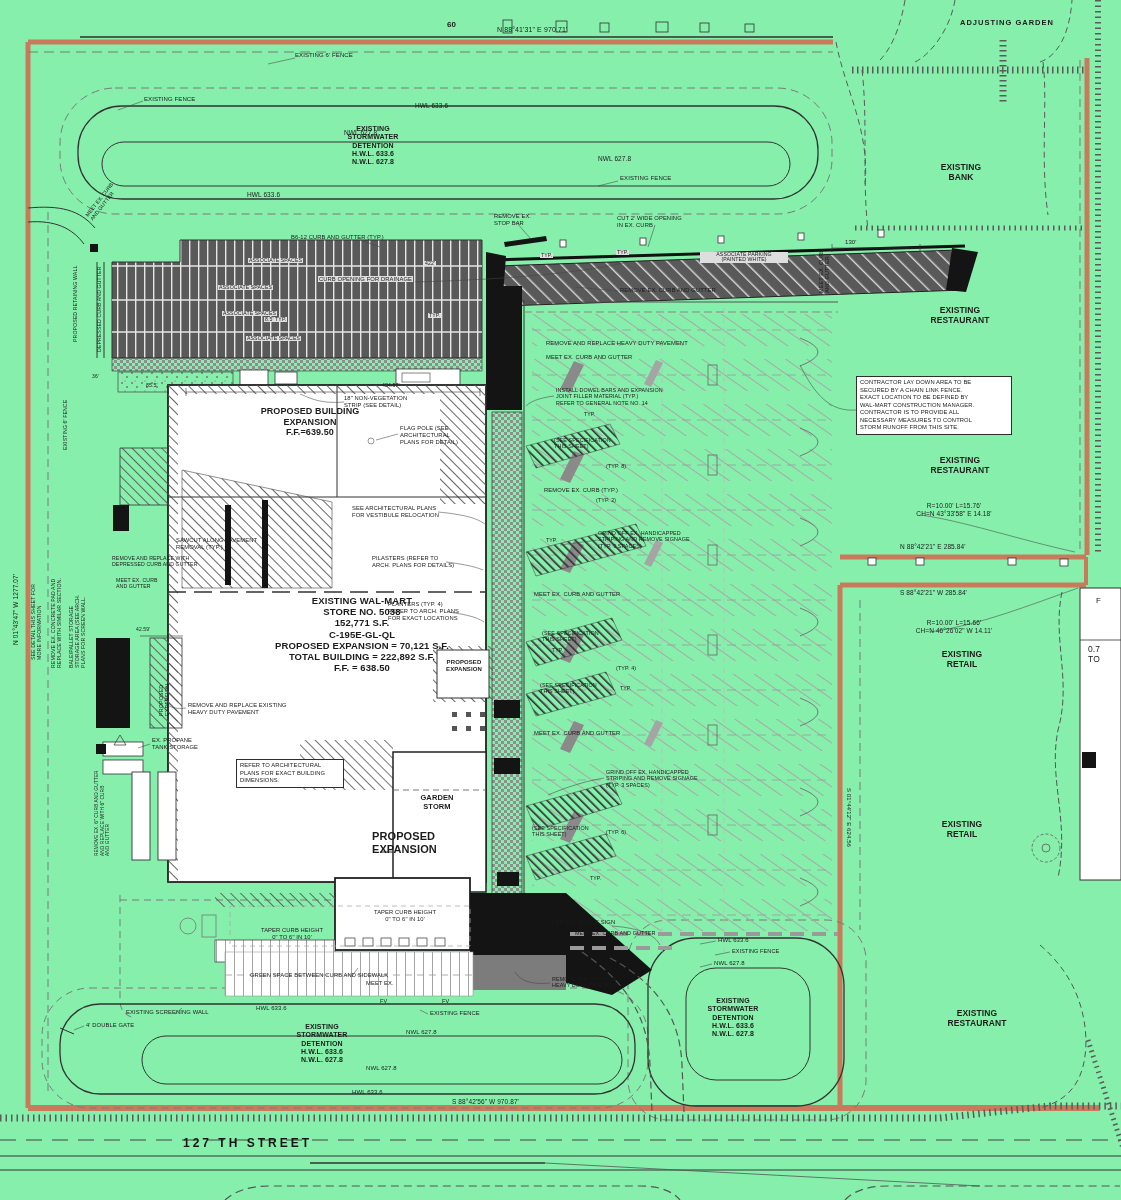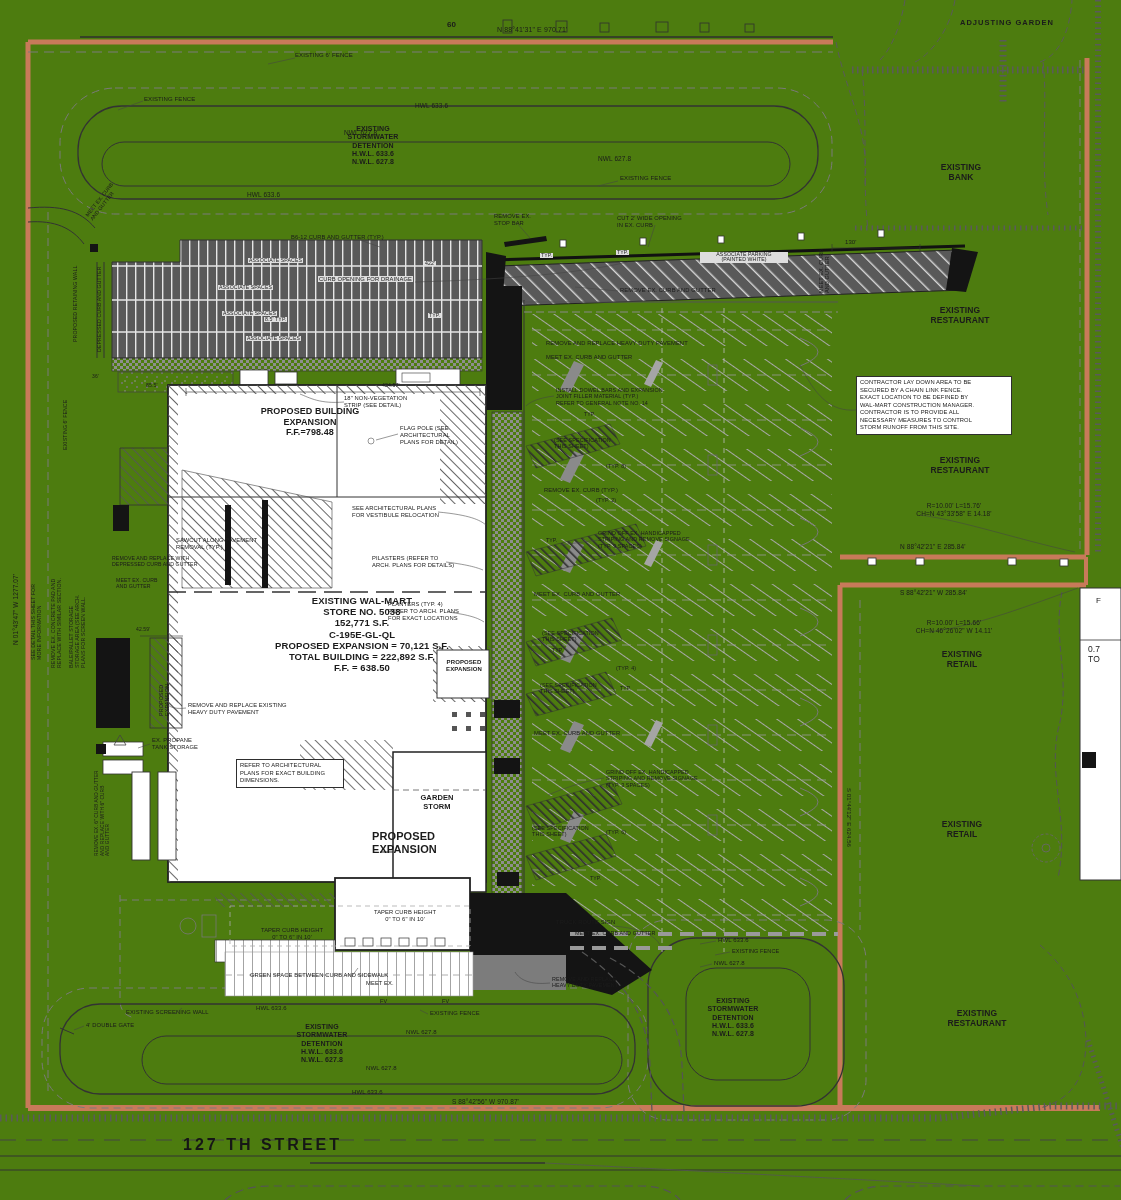--- a/index.html
+++ b/index.html
@@ -1,25 +1,25 @@
 <!DOCTYPE html>
 <html><head>
 <meta charset="utf-8">
 <style>
   html,body{margin:0;padding:0;background:#e8e8e8;}
-  #sheet{position:relative;width:1121px;height:1200px;background:#4d7c0f;overflow:hidden;
+  #sheet{position:relative;width:1121px;height:1200px;background:#86efac;overflow:hidden;
          font-family:"Liberation Sans",sans-serif;}
   #plan-svg{position:absolute;left:0;top:0;}
   #anno-layer{position:absolute;left:0;top:0;width:1121px;height:1200px;pointer-events:none;}
   .anno{position:absolute;white-space:pre-line;line-height:1.18;color:#1b1b1b;
         transform-origin:0 0;letter-spacing:.1px;}
   .anno.b{font-weight:bold;}
   .anno.boxed{border:1px solid #2e2e2e;background:#fff;padding:2px 3px;line-height:1.3;}
   .anno.chip{background:#dedede;padding:0 1px;line-height:1.05;}
-  #street-label{position:absolute;left:183px;top:1136px;font-size:16px;font-weight:bold;
+  #street-label{position:absolute;left:183px;top:1136px;font-size:12px;font-weight:bold;
         letter-spacing:3px;color:#161616;}
 </style>
 </head>
 <body>
 
 <div id="sheet">
 
 <svg id="plan-svg" width="1121" height="1200" viewBox="0 0 1121 1200">
 <defs>
   <pattern id="vstripe" width="9" height="10" patternUnits="userSpaceOnUse">
@@ -452,21 +452,21 @@
       <div class="anno" style="left: 96px; top: 352px; font-size: 5.2px; transform: rotate(-90deg);">DEPRESSED CURB AND GUTTER</div>
       <div class="anno" style="left: 72px; top: 342px; font-size: 5.2px; transform: rotate(-90deg);">PROPOSED RETAINING WALL</div>
       <div class="anno" style="left: 62px; top: 450px; font-size: 5.2px; transform: rotate(-90deg);">EXISTING 6' FENCE</div>
       <div class="anno" style="left: 92px; top: 374px; font-size: 5px;">36'</div>
       <div class="anno" style="left: 146px; top: 382px; font-size: 5.2px;">85.5'</div>
       <div class="anno" style="left: 382px; top: 382px; font-size: 5.2px;">424.57'</div>
       <div class="anno" style="left: 344px; top: 395px; font-size: 5.8px;">18" NON-VEGETATION
 STRIP (SEE DETAIL)</div>
       <div class="anno b" style="left: 250px; top: 406px; width: 120px; font-size: 9px; text-align: center;">PROPOSED BUILDING
 EXPANSION
-F.F.=798.48</div>
+F.F.=639.50</div>
       <div class="anno" style="left: 400px; top: 425px; font-size: 5.8px;">FLAG POLE (SEE
 ARCHITECTURAL
 PLANS FOR DETAIL)</div>
       <div class="anno" style="left: 556px; top: 387px; font-size: 5.4px;">INSTALL DOWEL BARS AND EXPANSION
 JOINT FILLER MATERIAL (TYP.)
 REFER TO GENERAL NOTE NO. 14</div>
       <div class="anno" style="left: 584px; top: 411px; font-size: 5.2px;">TYP.</div>
       <div class="anno" style="left: 554px; top: 437px; font-size: 5.4px;">(SEE SPECIFICATION
 THIS SHEET)</div>
       <div class="anno" style="left: 606px; top: 463px; font-size: 5.4px;">(TYP. 8)</div>

